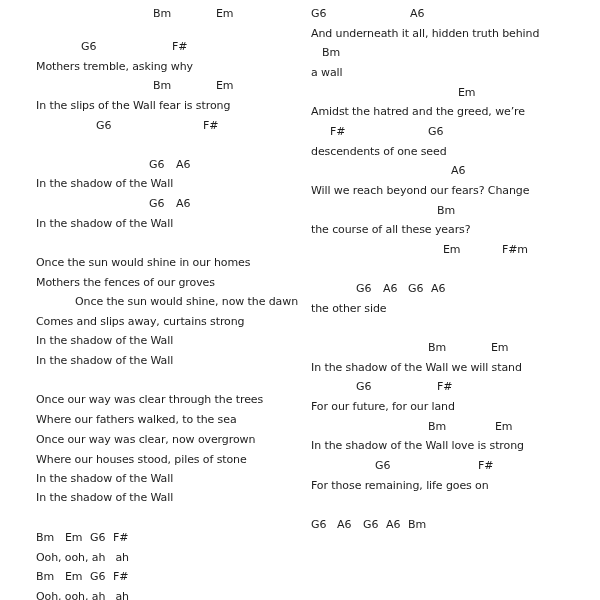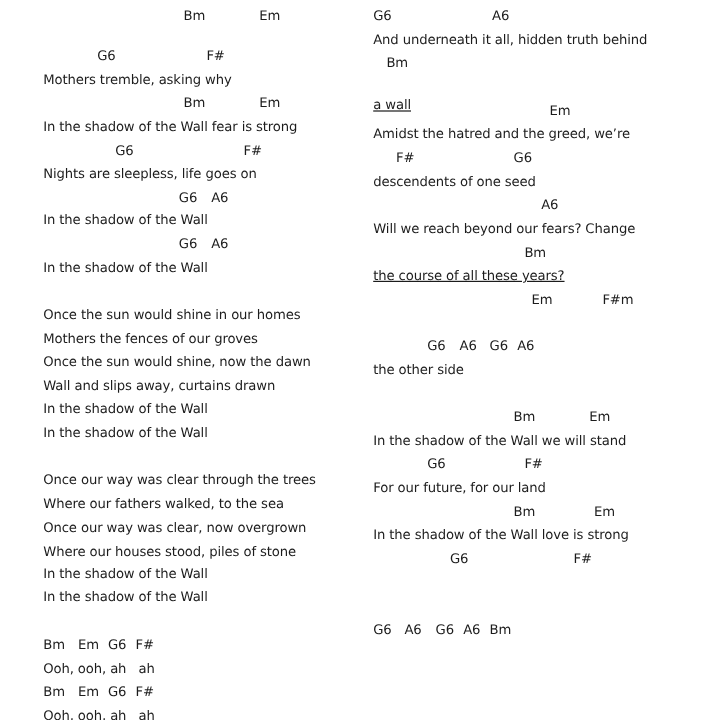--- a/index.html
+++ b/index.html
@@ -55,40 +55,39 @@
       </div>
       <div class="line" style="top: 39px; width: 290px;">
         <span class="chord" style="left: 45px;">G6</span>
         <span class="chord" style="left: 136px;">F#</span>
       </div>
       <div class="line" style="top: 59px; white-space: pre;">Mothers tremble, asking why</div>
       <div class="line" style="top: 78px; width: 290px;">
         <span class="chord" style="left: 117px;">Bm</span>
         <span class="chord" style="left: 180px;">Em</span>
       </div>
-      <div class="line" style="top: 98px; white-space: pre;">In the shadow of the Wall fear is strong</div>
+      <div class="line" style="top: 98px; white-space: pre;">In the slips of the Wall fear is strong</div>
       <div class="line" style="top: 118px; width: 290px;">
         <span class="chord" style="left: 60px;">G6</span>
         <span class="chord" style="left: 167px;">F#</span>
       </div>
-      <div class="line" style="top: 137px; white-space: pre;">Nights are sleepless, life goes on</div>
       <div class="line" style="top: 157px; width: 290px;">
         <span class="chord" style="left: 113px;">G6</span>
         <span class="chord" style="left: 140px;">A6</span>
       </div>
       <div class="line" style="top: 176px; white-space: pre;">In the shadow of the Wall</div>
       <div class="line" style="top: 196px; width: 290px;">
         <span class="chord" style="left: 113px;">G6</span>
         <span class="chord" style="left: 140px;">A6</span>
       </div>
       <div class="line" style="top: 216px; white-space: pre;">In the shadow of the Wall</div>
       <div class="line" style="top: 255px; white-space: pre; text-align: center;">Once the sun would shine in our homes</div>
       <div class="line" style="top: 275px; white-space: pre;">Mothers the fences of our groves</div>
-      <div class="line" style="top: 294px; white-space: pre;">Once the sun would shine, now the dawn</div>
-      <div class="line" style="top: 314px; white-space: pre;">Wall and slips away, curtains drawn</div>
+      <div class="line" style="top: 294px; white-space: pre; margin-left: 39px;">Once the sun would shine, now the dawn</div>
+      <div class="line" style="top: 314px; white-space: pre;">Comes and slips away, curtains strong</div>
       <div class="line" style="top: 333px; white-space: pre;">In the shadow of the Wall</div>
       <div class="line" style="top: 353px; white-space: pre;">In the shadow of the Wall</div>
       <div class="line" style="top: 392px; white-space: pre;">Once our way was clear through the trees</div>
       <div class="line" style="top: 412px; white-space: pre;">Where our fathers walked, to the sea</div>
       <div class="line" style="top: 432px; white-space: pre;">Once our way was clear, now overgrown</div>
       <div class="line" style="top: 452px; white-space: pre;">Where our houses stood, piles of stone</div>
       <div class="line" style="top: 471px; white-space: pre;">In the shadow of the Wall</div>
       <div class="line" style="top: 490px; white-space: pre;">In the shadow of the Wall</div>
       <div class="line" style="top: 530px; width: 290px;">
         <span class="chord" style="left: 0px;">Bm</span>
@@ -107,38 +106,38 @@
     </div>
   <div class="column" id="right-col" style="left: 311px;">
       <div class="line" style="top: 6px; width: 290px;">
         <span class="chord" style="left: 0px;">G6</span>
         <span class="chord" style="left: 99px;">A6</span>
       </div>
       <div class="line" style="top: 26px; white-space: pre; text-align: right;">And underneath it all, hidden truth behind</div>
       <div class="line" style="top: 45px; width: 290px;">
         <span class="chord" style="left: 11px;">Bm</span>
       </div>
-      <div class="line" style="top: 80px; white-space: pre; text-decoration: underline;">a wall</div>
+      <div class="line" style="top: 65px; white-space: pre;">a wall</div>
       <div class="line" style="top: 85px; width: 290px;">
         <span class="chord" style="left: 147px;">Em</span>
       </div>
       <div class="line" style="top: 104px; white-space: pre;">Amidst the hatred and the greed, we’re</div>
       <div class="line" style="top: 124px; width: 290px;">
         <span class="chord" style="left: 19px;">F#</span>
         <span class="chord" style="left: 117px;">G6</span>
       </div>
       <div class="line" style="top: 144px; white-space: pre;">descendents of one seed</div>
       <div class="line" style="top: 163px; width: 290px;">
         <span class="chord" style="left: 140px;">A6</span>
       </div>
       <div class="line" style="top: 183px; white-space: pre; text-align: center;">Will we reach beyond our fears? Change</div>
       <div class="line" style="top: 203px; width: 290px;">
         <span class="chord" style="left: 126px;">Bm</span>
       </div>
-      <div class="line" style="top: 222px; white-space: pre; text-decoration: underline;">the course of all these years?</div>
+      <div class="line" style="top: 222px; white-space: pre;">the course of all these years?</div>
       <div class="line" style="top: 242px; width: 290px;">
         <span class="chord" style="left: 132px;">Em</span>
         <span class="chord" style="left: 191px; text-align: right;">F#m</span>
       </div>
       <div class="line" style="top: 281px; width: 290px;">
         <span class="chord" style="left: 45px;">G6</span>
         <span class="chord" style="left: 72px;">A6</span>
         <span class="chord" style="left: 97px;">G6</span>
         <span class="chord" style="left: 120px;">A6</span>
       </div>
@@ -155,20 +154,21 @@
       <div class="line" style="top: 399px; white-space: pre;">For our future, for our land</div>
       <div class="line" style="top: 419px; width: 290px;">
         <span class="chord" style="left: 117px;">Bm</span>
         <span class="chord" style="left: 184px;">Em</span>
       </div>
       <div class="line" style="top: 438px; white-space: pre;">In the shadow of the Wall love is strong</div>
       <div class="line" style="top: 458px; width: 290px;">
         <span class="chord" style="left: 64px;">G6</span>
         <span class="chord" style="left: 167px;">F#</span>
       </div>
+      <div class="line" style="top: 478px; white-space: pre;">For those remaining, life goes on</div>
       <div class="line" style="top: 517px; width: 290px;">
         <span class="chord" style="left: 0px;">G6</span>
         <span class="chord" style="left: 26px;">A6</span>
         <span class="chord" style="left: 52px;">G6</span>
         <span class="chord" style="left: 75px;">A6</span>
         <span class="chord" style="left: 97px;">Bm</span>
       </div>
     </div>
 </div>
 

